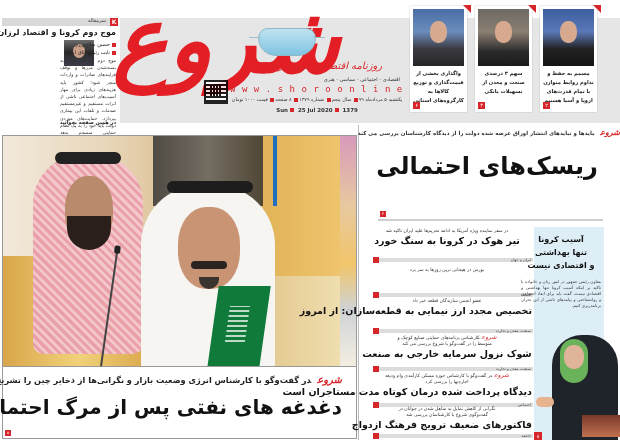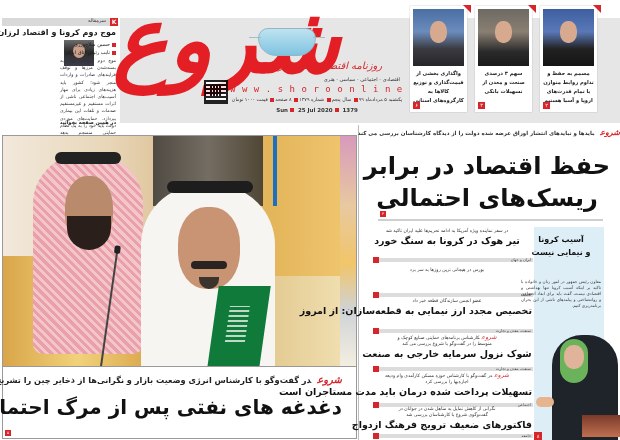--- a/index.html
+++ b/index.html
@@ -210,21 +210,20 @@
   <div class="lead-title">دغدغه های نفتی پس از مرگ احتمالی پادشاه سعودی</div>
   <div class="lead-pg">۵</div>
 </div>
 
 <div class="abs vline"></div>
 
 <div class="abs intro-line">
   <span class="brand-mini">شروع</span><span>بایدها و نبایدهای انتشار اوراق عرضه شده دولت را از دیدگاه کارشناسان بررسی می کند</span>
 </div>
 <div class="abs main-head">
-  <div>حفظ اقتصاد در برابر</div>
   <div>ریسک‌های احتمالی</div>
 </div>
 <div class="abs main-head-pg">۲</div>
 <div class="abs divider-top"></div>
 
 <div class="abs news" style="top:228px">
   <div class="kicker">در سفر نماینده ویژه آمریکا به ادامه تحریم‌ها علیه ایران تاکید شد</div>
   <div class="title">تیر هوک در کرونا به سنگ خورد</div>
 </div>
 <div class="abs sep" style="top:258px">
@@ -253,40 +252,41 @@
   <div class="kicker" style="padding:0 28px"><span class="brand-mini">شروع</span><span>کارشناس برنامه‌های حمایتی صنایع کوچک و متوسط را در گفت‌وگو با شروع بررسی می کند</span></div>
   <div class="title">شوک نزول سرمایه خارجی به صنعت</div>
 </div>
 <div class="abs sep" style="top:367px">
     <span class="pgbox"></span>
     <span class="cat">صنعت، معدن و تجارت</span>
   </div>
 
 <div class="abs news" style="top:372px">
   <div class="kicker" style="padding:0 22px"><span class="brand-mini">شروع</span><span>در گفت‌وگو با کارشناس حوزه مسکن کارآمدی وام ودیعه اجاره‌بها را بررسی کرد</span></div>
-  <div class="title">تسهیلات پرداخت شده درمان باید مدت مستاجران است</div>
+  <div class="title">دیدگاه پرداخت شده درمان کوتاه مدت مستاجران است</div>
 </div>
 <div class="abs sep" style="top:403px">
     <span class="pgbox"></span>
     <span class="cat">اجتماعی</span>
   </div>
 
 <div class="abs news" style="top:406px">
   <div class="kicker" style="padding:0 32px">نگرانی از کاهش تمایل به متاهل شدن در جوانان در گفت‌وگوی شروع با کارشناسان بررسی شد</div>
   <div class="title">فاکتورهای ضعیف ترویج فرهنگ ازدواج</div>
 </div>
 <div class="abs sep" style="top:434px">
     <span class="pgbox"></span>
     <span class="cat">جامعه</span>
   </div>
 
 <div class="abs sidebar">
   <div class="sb-title">
     <div>آسیب کرونا</div>
-    <div>و نیمایی نیست</div>
+    <div>تنها بهداشتی</div>
+    <div>و اقتصادی نیست</div>
   </div>
   <div class="sb-body">معاون رئیس جمهور در امور زنان و خانواده با تاکید بر اینکه آسیب کرونا تنها بهداشتی و اقتصادی نیست، گفت باید برای ابعاد اجتماعی و روانشناختی و پیامدهای ناشی از این بحران برنامه‌ریزی کنیم.</div>
   <div class="sb-photo">
     <div class="sb-chador"></div>
     <div class="sb-scarf"></div>
     <div class="sb-face"></div>
     <div class="sb-hand"></div>
     <div class="sb-book"></div>
     <div class="sb-pg">۸</div>
   </div>

